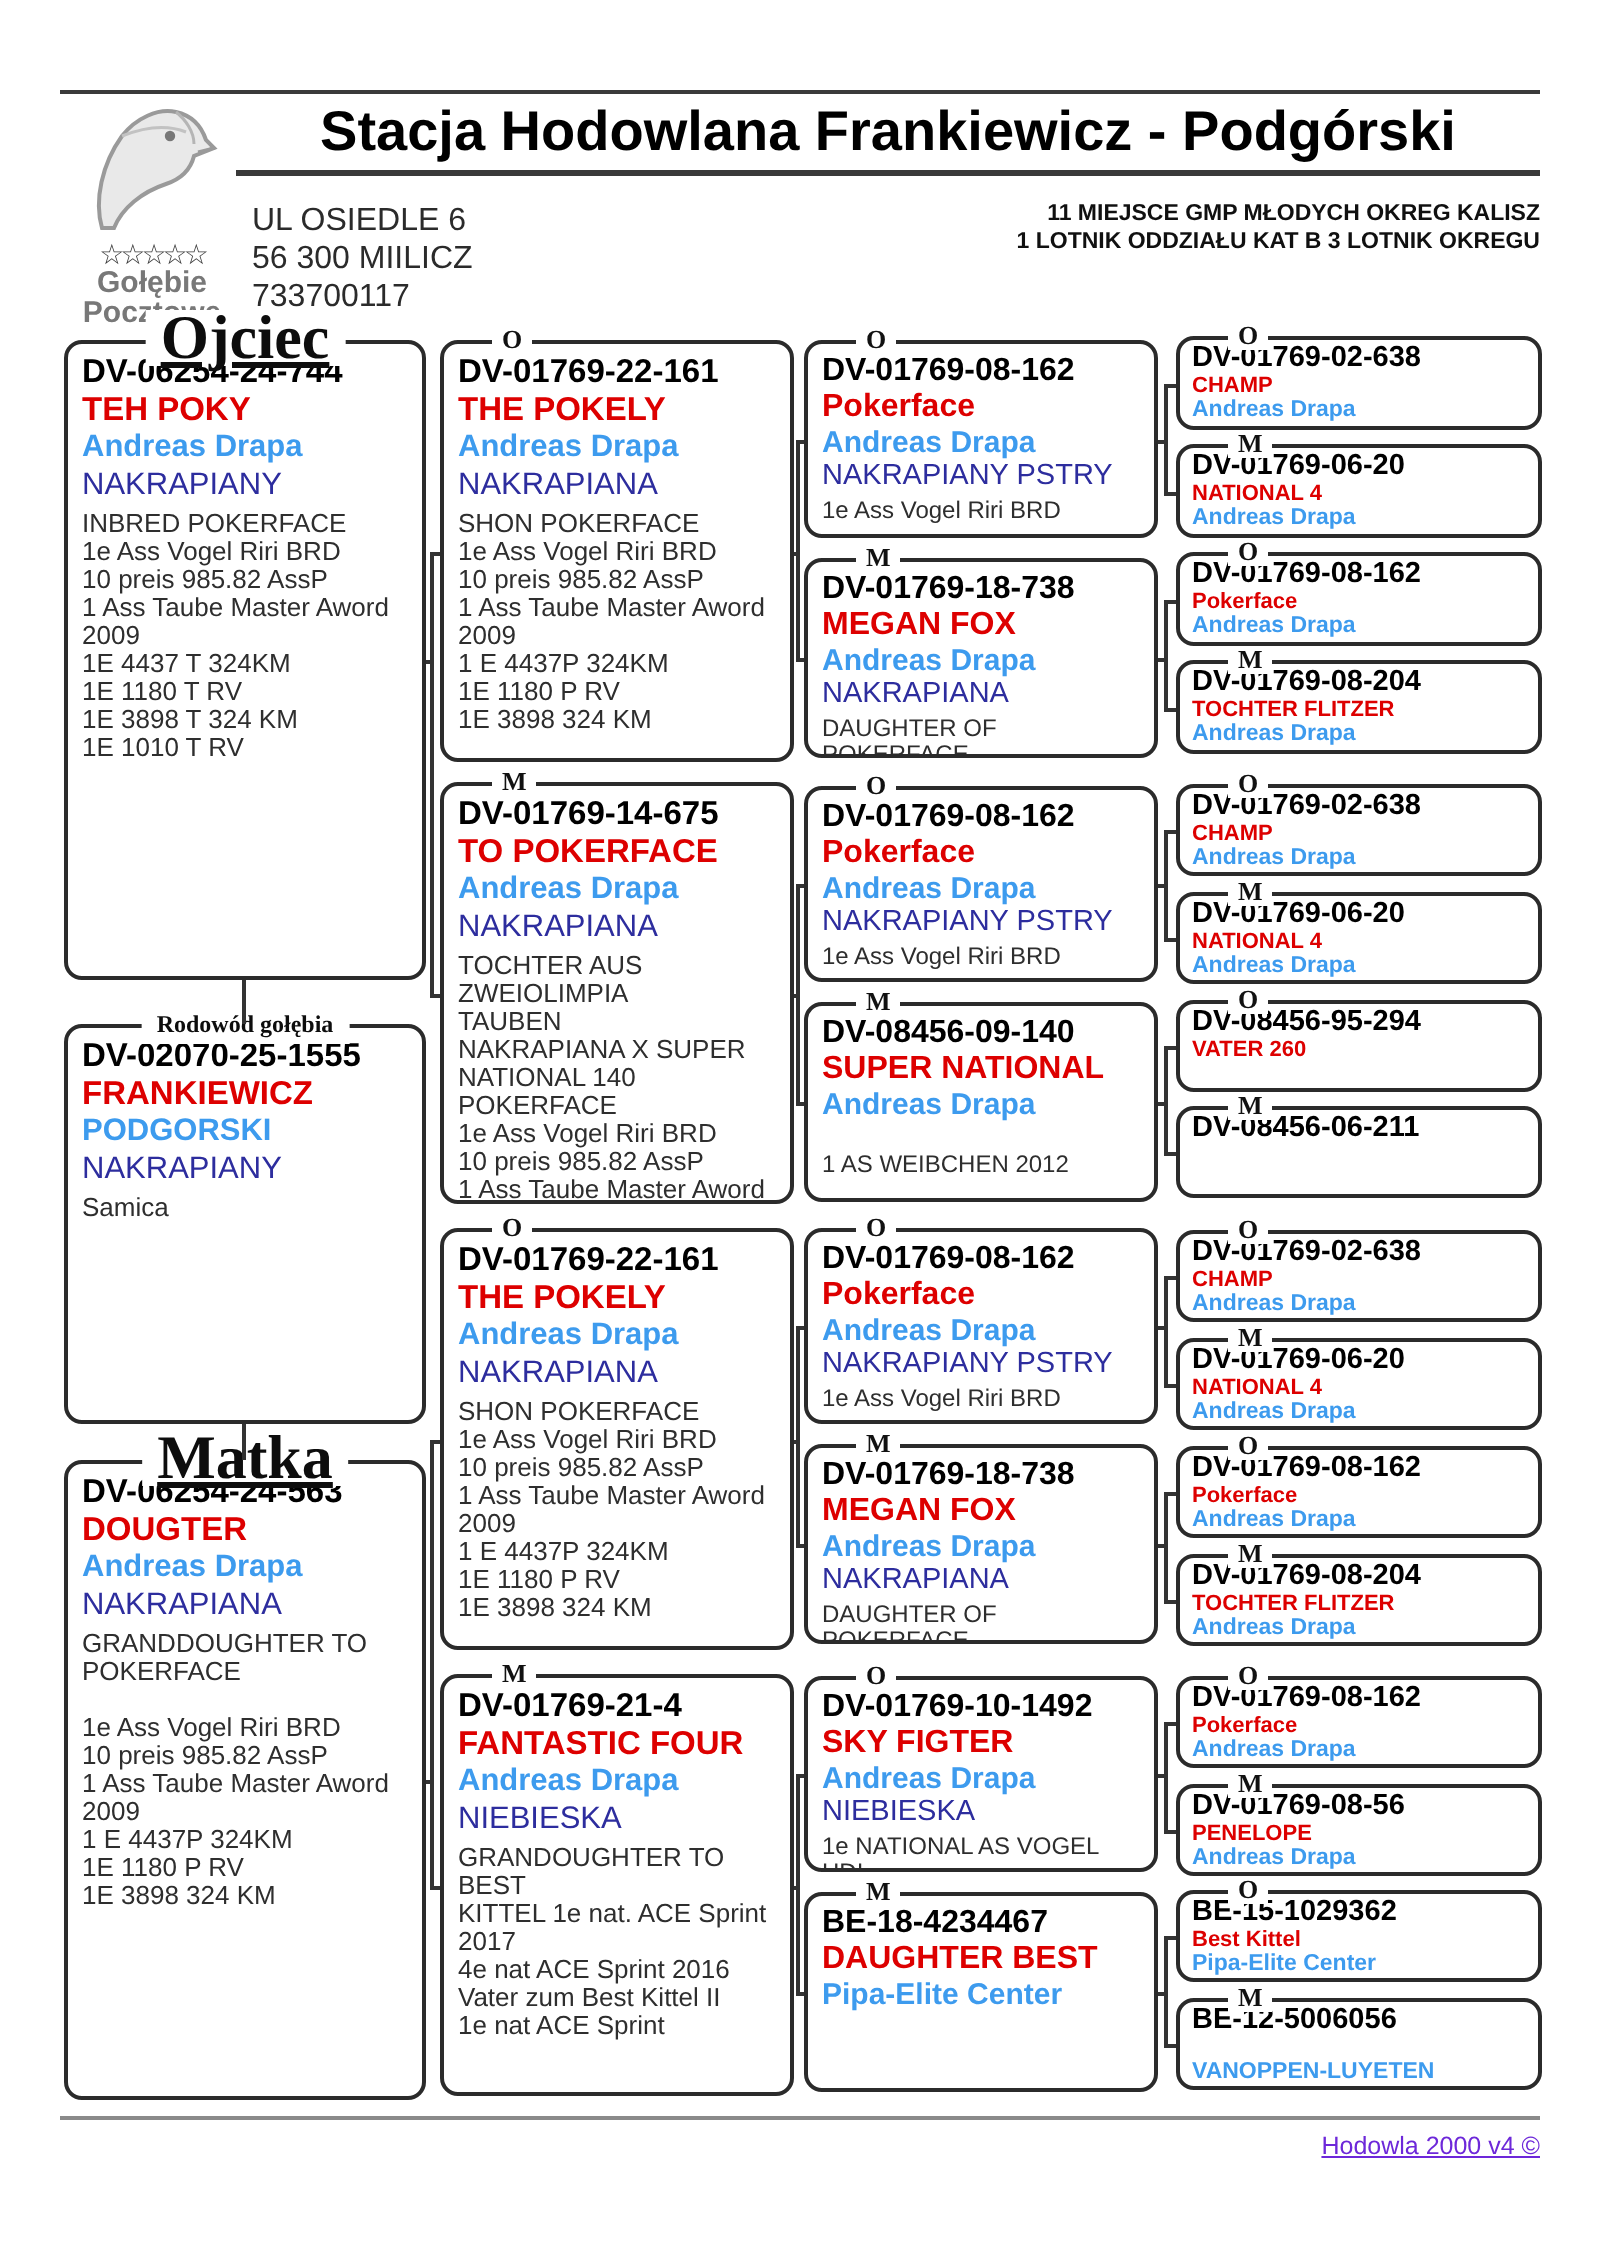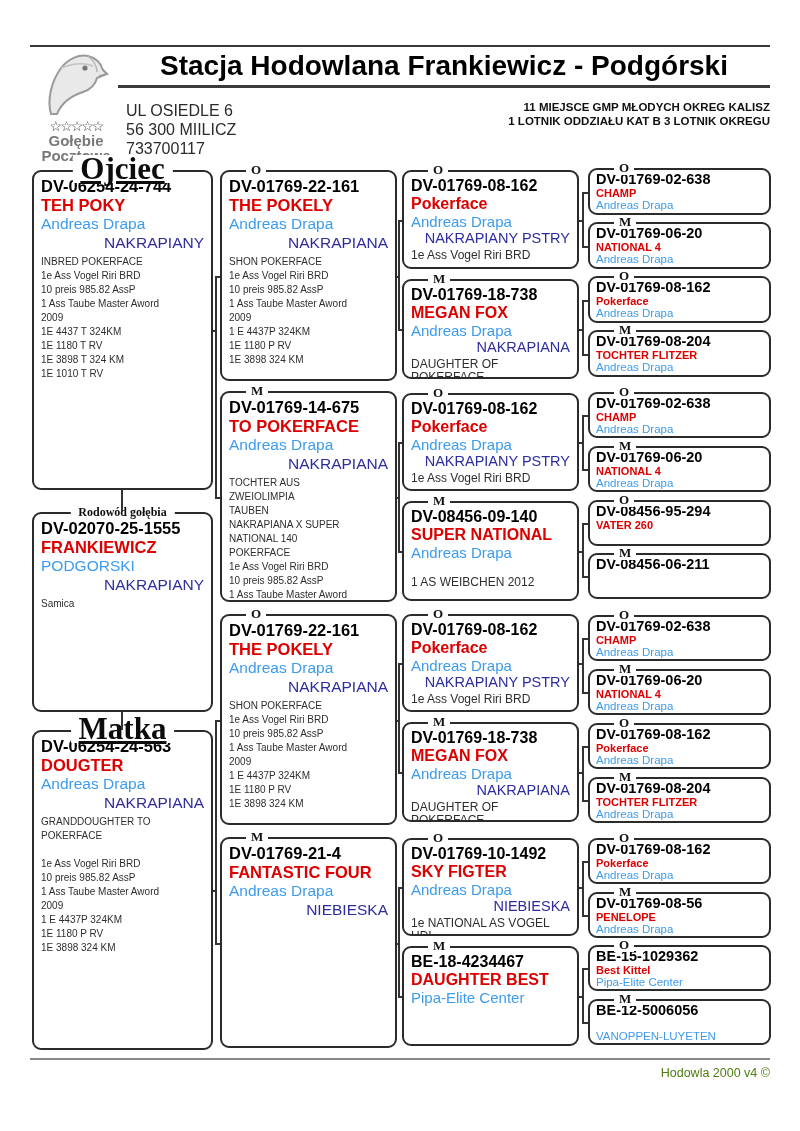--- a/index.html
+++ b/index.html
@@ -15,42 +15,42 @@
   .logo .cap{font-size:15px;font-weight:bold;color:#787878;line-height:15px;letter-spacing:0;}
   
   .pbox{position:absolute;border:2px solid #2b2b2b;border-radius:9px;background:#fff;box-sizing:border-box;overflow:visible;}
   .pbox .inner{padding:4px 7px 2px 7px;overflow:hidden;height:100%;box-sizing:border-box;}
   .sexlabel{position:absolute;top:-9px;left:24px;background:#fff;padding:0 5px;font-family:"Liberation Serif",serif;font-weight:bold;font-size:13px;color:#111;line-height:14px;}
   .biglabel{position:absolute;left:50%;transform:translateX(-50%);background:#fff;padding:0 8px;font-family:"Liberation Serif",serif;font-weight:bold;color:#0d0d0d;white-space:nowrap;}
   .biglabel.lg{top:-17px;font-size:31px;line-height:28px;text-decoration:underline;}
   .biglabel.sm{top:-11px;font-size:12px;line-height:19px;}
   .ring{font-weight:bold;color:#000;}
   .name{font-weight:bold;color:#dd0000;}
-  .breeder{color:#3d9bee;}
-  .strain{color:#2d2d9e;text-align:right;}
+  .breeder{color:#3d9bee;font-weight:bold;}
+  .strain{color:#2d2d9e;}
   .desc{color:#2e2e2e;}
   
   .sz-l .ring{font-size:16.5px;line-height:20px;}
   .sz-l .name{font-size:16.5px;line-height:19px;}
   .sz-l .breeder{font-size:15.5px;line-height:18px;}
   .sz-l .strain{font-size:15.5px;line-height:19px;}
-  .sz-l .desc{font-size:10px;line-height:14px;}
+  .sz-l .desc{font-size:13px;line-height:14px;}
   .sz-l .descwrap{margin-top:3px;}
   .sz-m .ring{font-size:16px;line-height:19px;}
   .sz-m .name{font-size:16px;line-height:18px;}
   .sz-m .breeder{font-size:15px;line-height:17px;}
   .sz-m .strain{font-size:14.5px;line-height:17px;}
   .sz-m .desc{font-size:12px;line-height:13px;}
   .sz-m .descwrap{margin-top:2px;}
   .sz-s .inner{padding:1px 6px;}
   .sz-s .ring{font-size:14.5px;line-height:16px;}
   .sz-s .name{font-size:11px;line-height:12px;}
   .sz-s .breeder{font-size:11.5px;line-height:12.5px;}
   .cline{position:absolute;background:#333;}
-  .credit{position:absolute;right:30px;top:1066px;font-size:12.5px;color:#4d7c0f;}
+  .credit{position:absolute;right:30px;top:1066px;font-size:12.5px;color:#6d28d9;text-decoration:underline;}
 </style>
 </head>
 <body>
 
 <div>
 
   <div class="rule" style="left:30px;top:45px;width:740px;height:2px;"></div>
 
   <div class="logo">
     <svg width="70" height="66" viewBox="0 0 70 66">
@@ -190,20 +190,28 @@
           </div>
         </div>
       </div>
       <div class="pbox sz-l" style="left: 220px; top: 837px; width: 177px; height: 211px;">
         <div class="sexlabel">M</div>
         <div class="inner">
           <div class="ring">DV-01769-21-4</div>
           <div class="name">FANTASTIC FOUR</div>
           <div class="breeder">Andreas Drapa</div>
           <div class="strain">NIEBIESKA</div>
+          <div class="descwrap">
+            <div class="desc">GRANDOUGHTER TO BEST</div>
+            <div class="desc">KITTEL 1e nat. ACE Sprint</div>
+            <div class="desc">2017</div>
+            <div class="desc">4e nat  ACE Sprint 2016</div>
+            <div class="desc">Vater zum Best Kittel II</div>
+            <div class="desc">1e nat ACE Sprint</div>
+          </div>
         </div>
       </div>
       <div class="pbox sz-m" style="left: 402px; top: 170px; width: 177px; height: 99px;">
         <div class="sexlabel">O</div>
         <div class="inner">
           <div class="ring">DV-01769-08-162</div>
           <div class="name">Pokerface</div>
           <div class="breeder">Andreas Drapa</div>
           <div class="strain">NAKRAPIANY PSTRY</div>
           <div class="descwrap">

